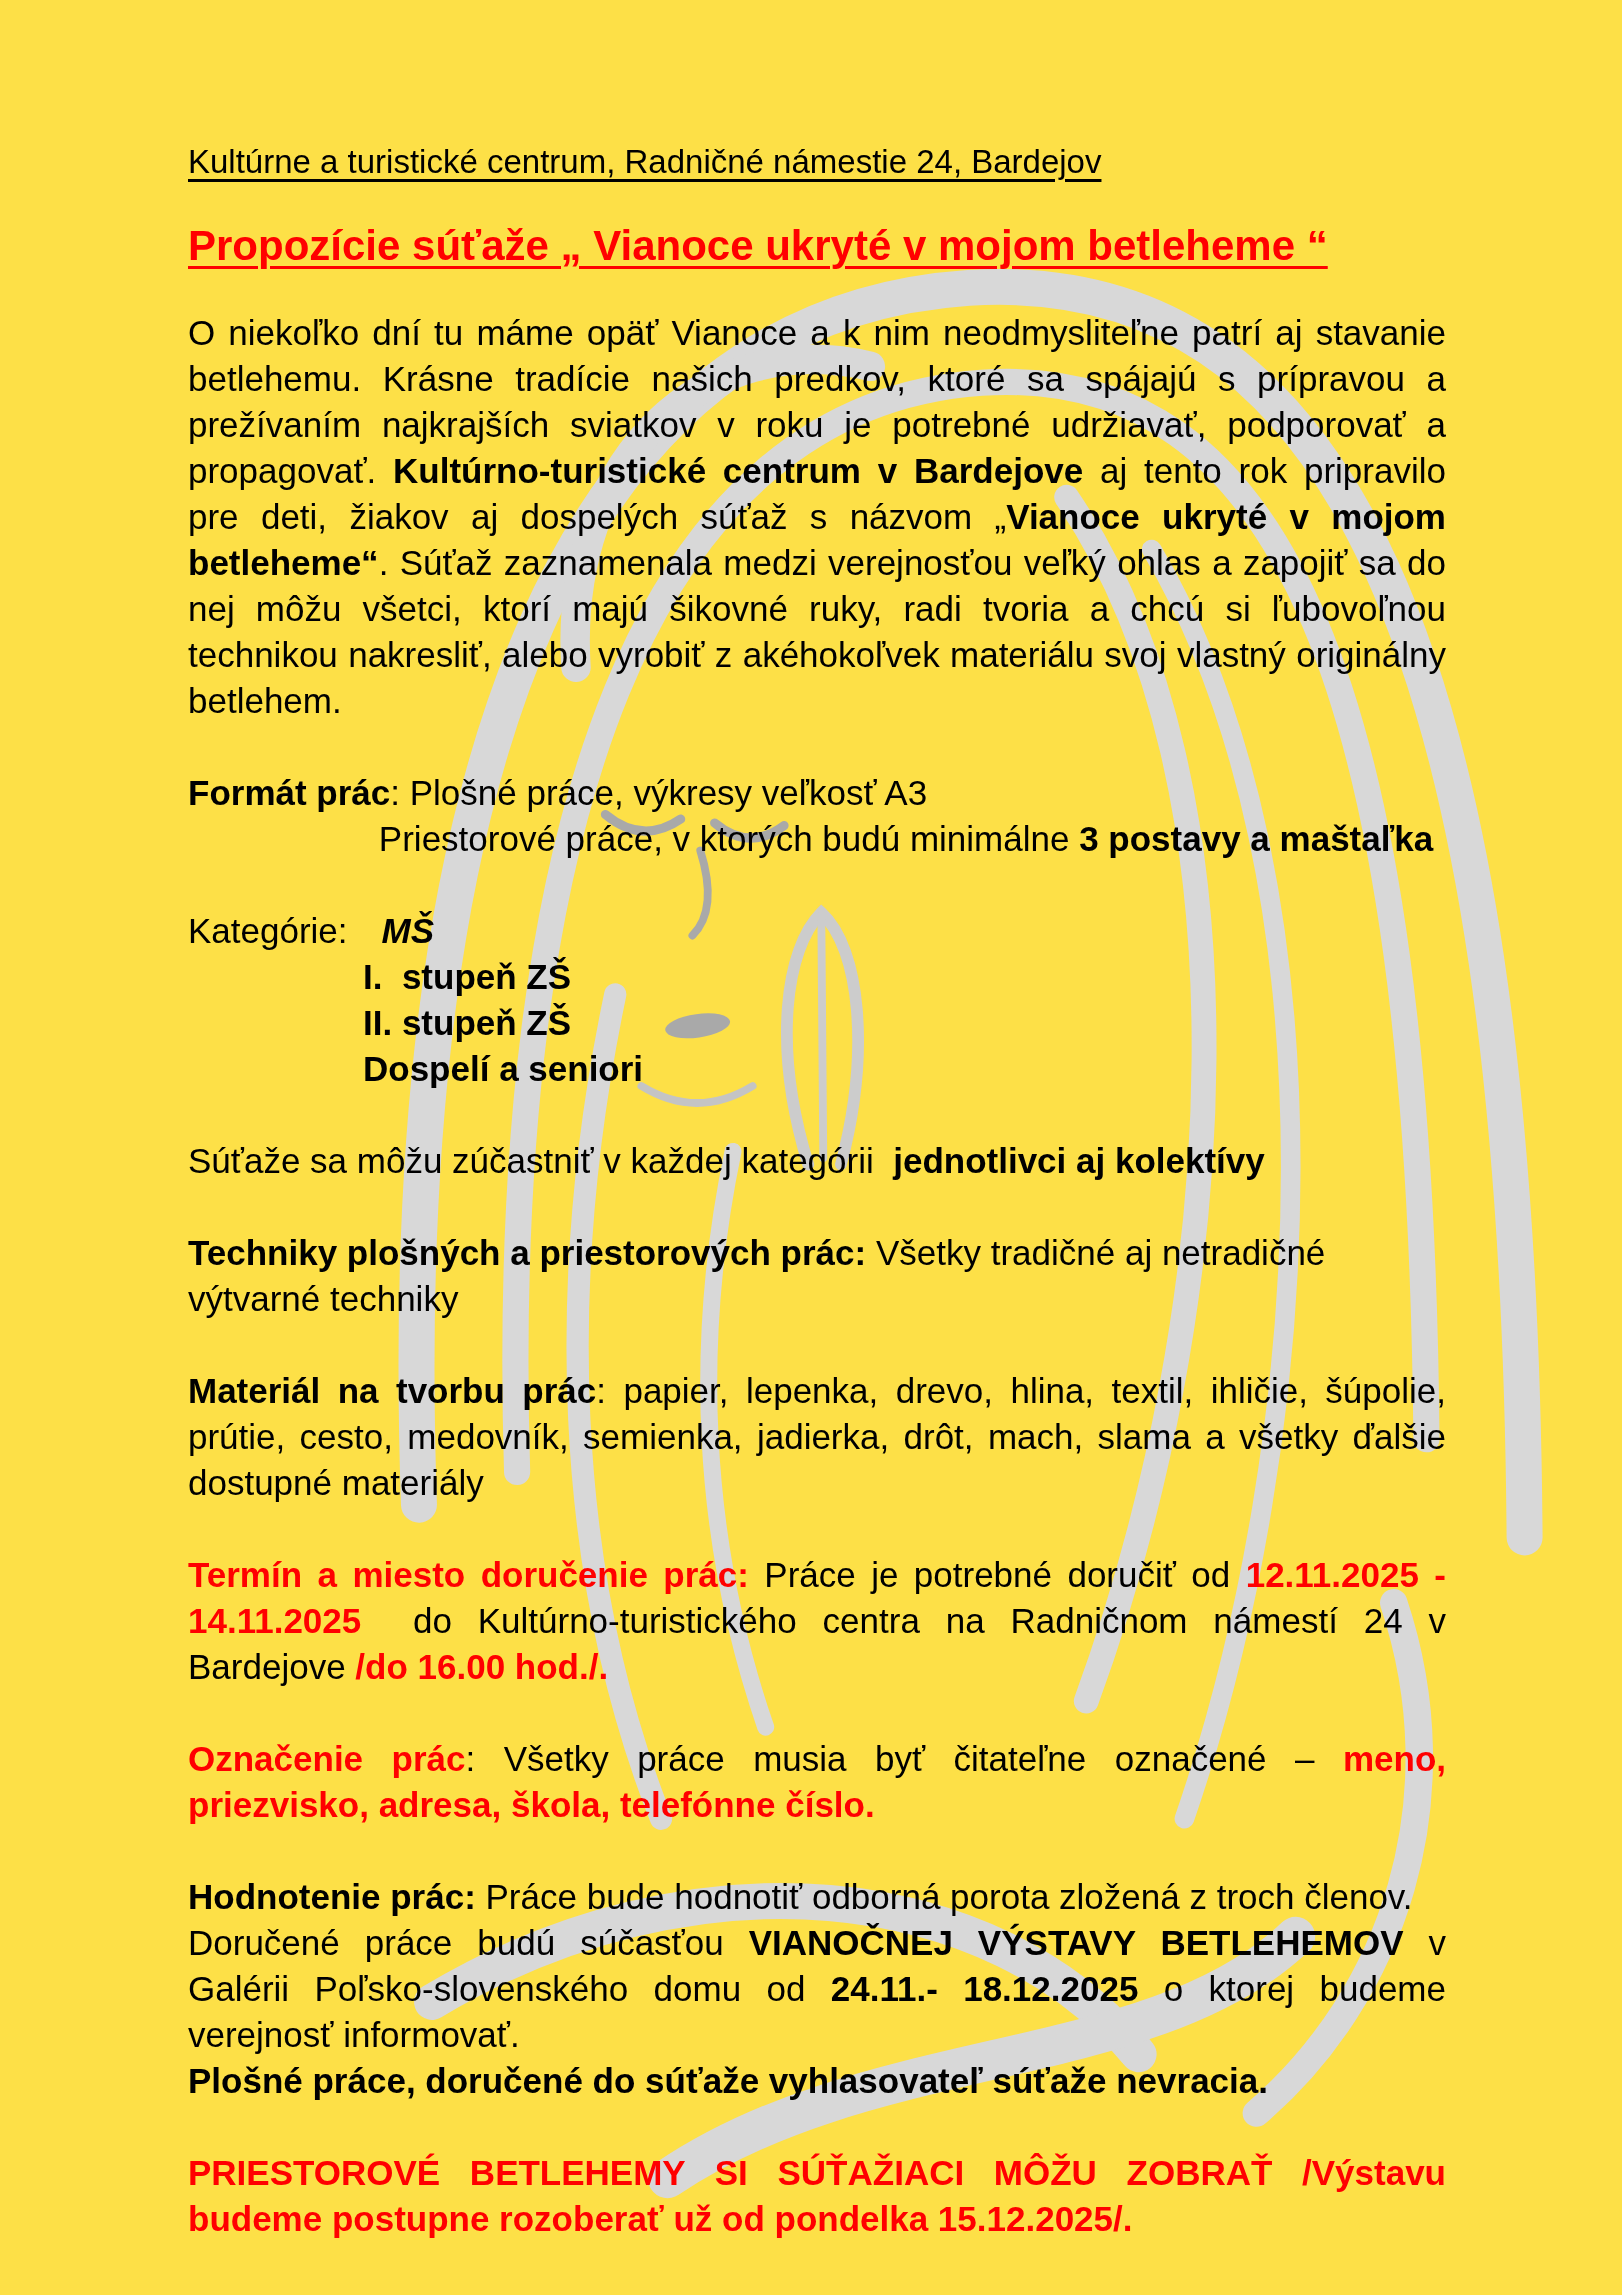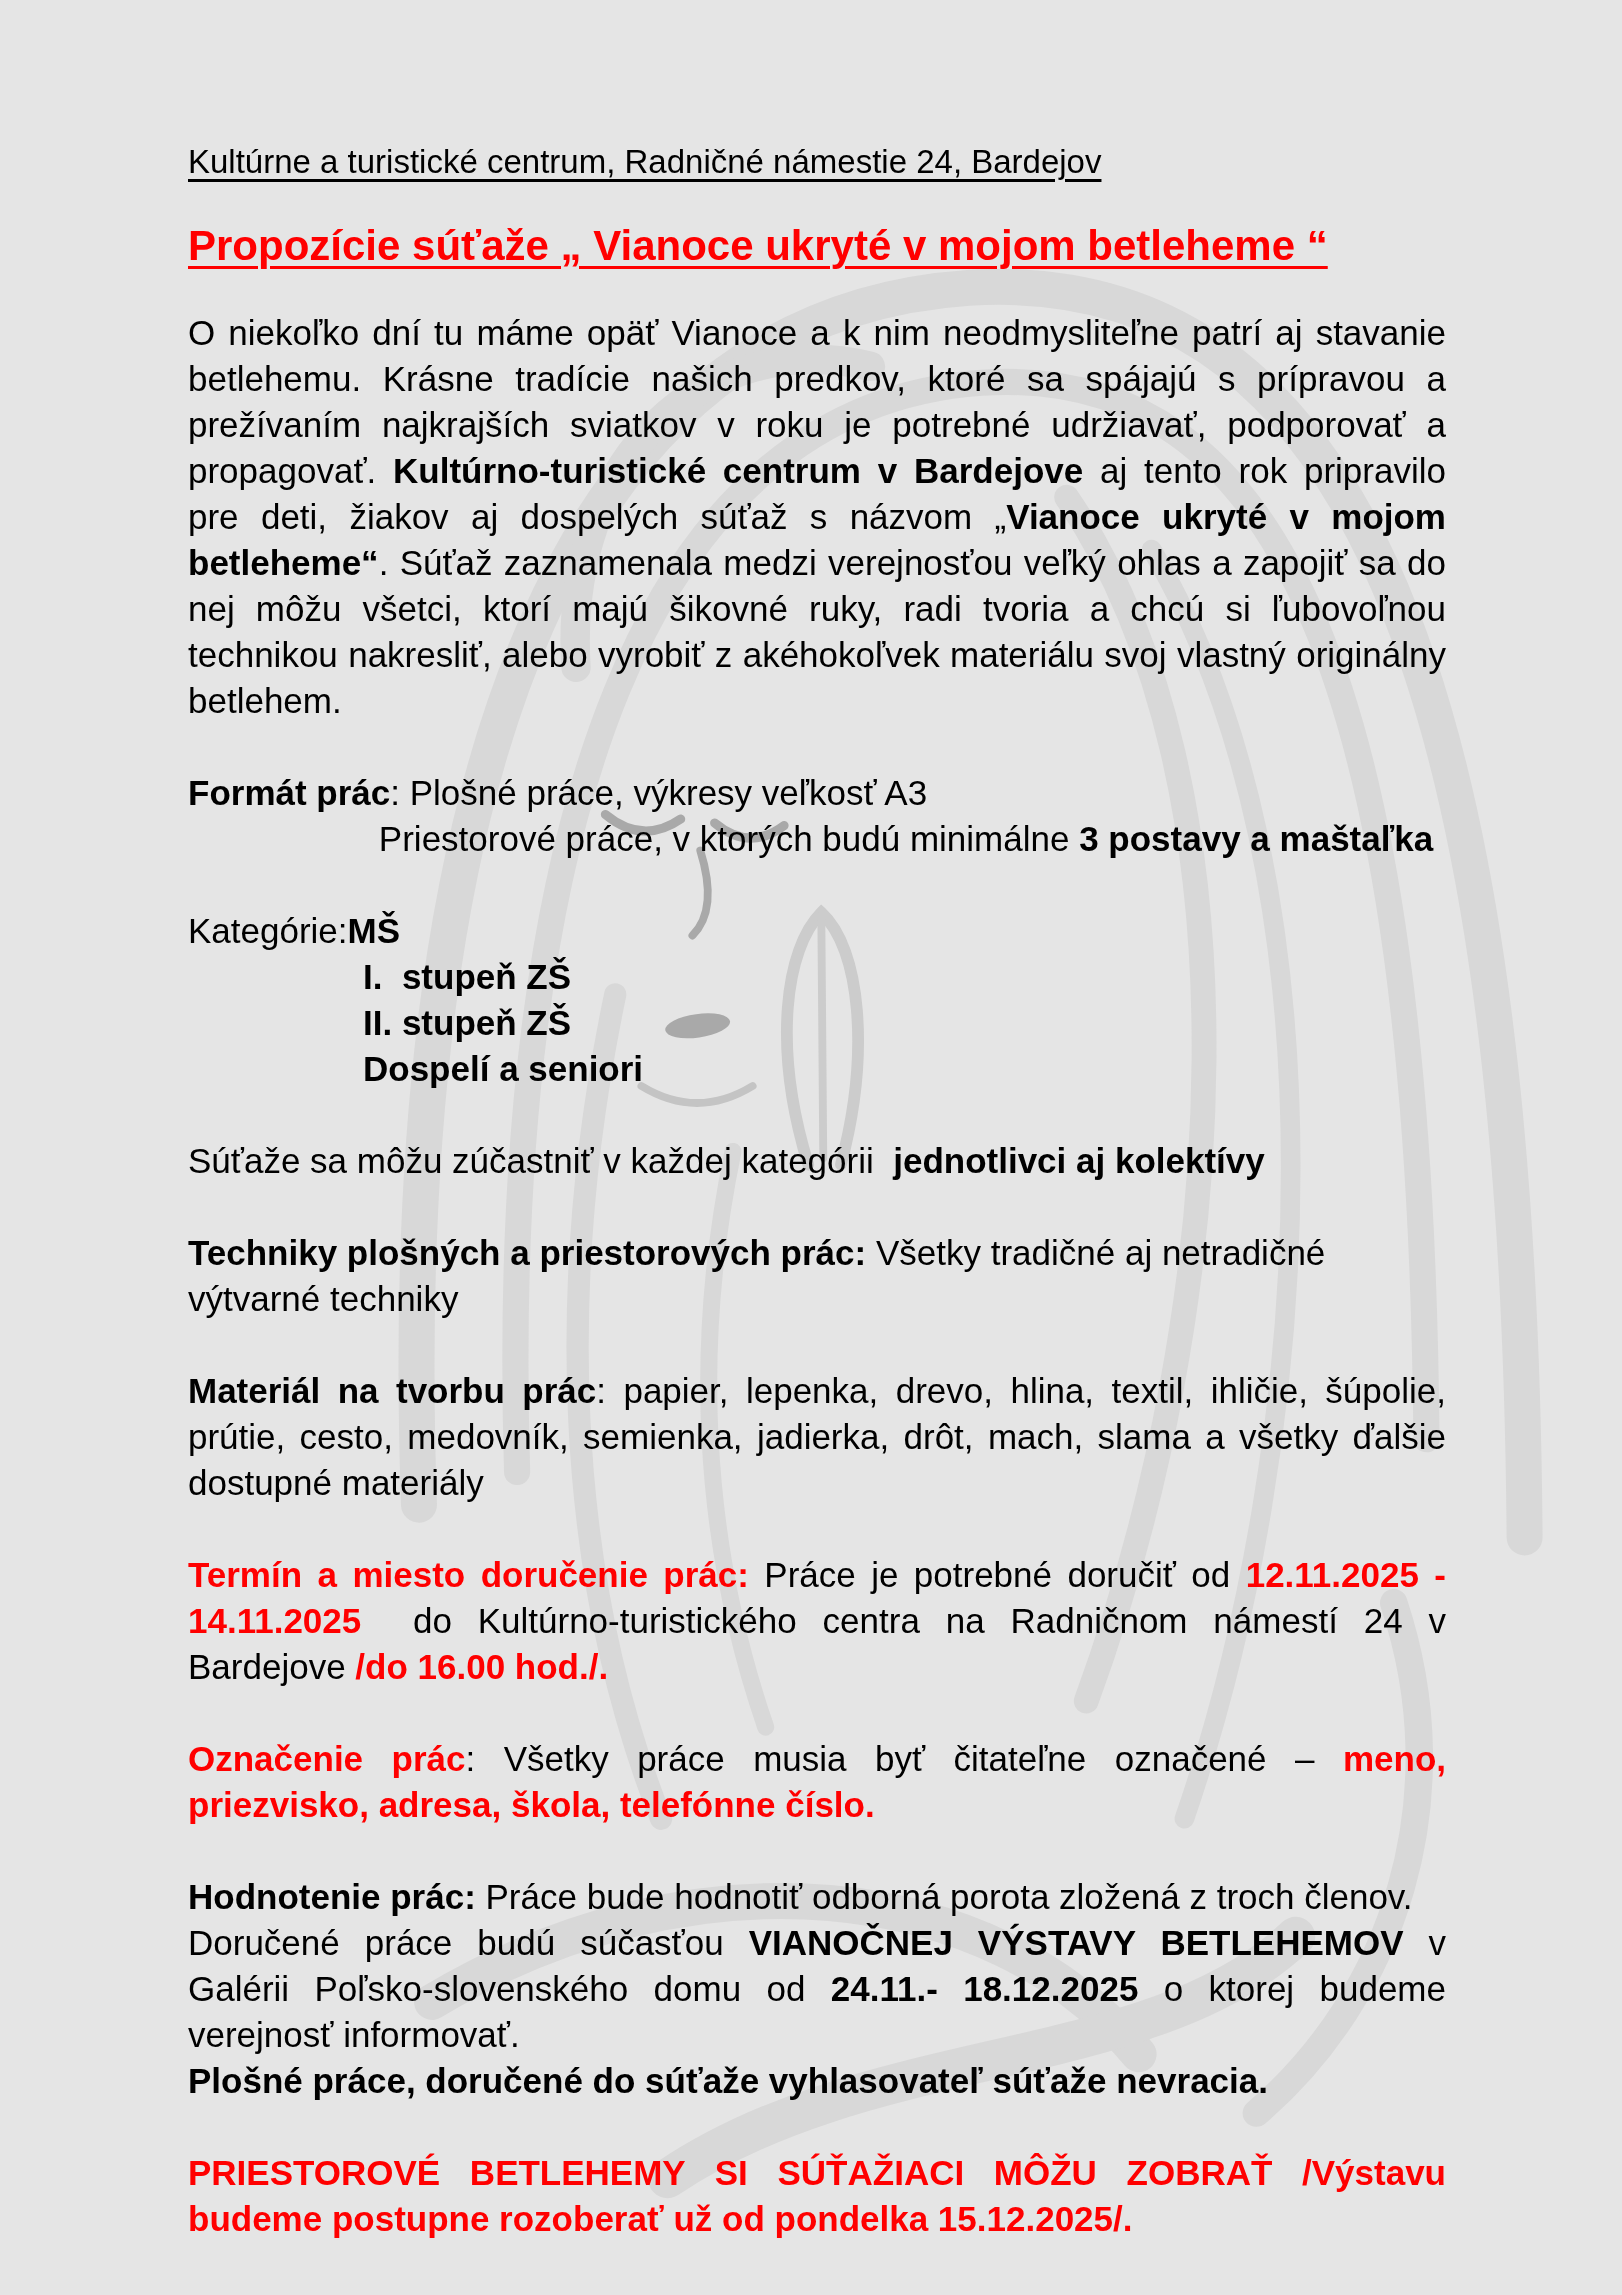--- a/index.html
+++ b/index.html
@@ -1,20 +1,20 @@
 <!DOCTYPE html>
 <html style="font-size:10.5px"><head>
 <meta charset="utf-8">
 <style>
   html,body{margin:0;padding:0;background:#ffffff;}
   .page{
     position:relative;
     width:1623px;
     height:2295px;
-    background:#e5e5e5;
+    background:#fde047;
     overflow:hidden;
     font-family:"Liberation Sans",sans-serif;
     color:#000;
   }
   .wm{
     position:absolute;
     left:0;top:0;
     width:1623px;height:2295px;
     z-index:0;
   }
@@ -70,21 +70,21 @@
       <ellipse cx="1066" cy="1568" rx="50" ry="18" fill="#a9a9a9" stroke="none" transform="rotate(-8 1066 1568)"></ellipse>
     </g>
   </svg>
 
   <div class="content" id="doc-content">
       <div class="blk h u gap-sm"><span class="seg">Kultúrne a turistické centrum, Radničné námestie 24, Bardejov</span></div>
       <div class="blk title u gap-md"><span class="seg">Propozície súťaže „ Vianoce ukryté v mojom betleheme “</span></div>
       <div class="blk j"><span class="seg">O niekoľko dní tu máme opäť Vianoce a k nim neodmysliteľne patrí aj stavanie betlehemu. Krásne tradície našich predkov, ktoré sa spájajú s prípravou a prežívaním najkrajších sviatkov v roku je potrebné udržiavať, podporovať a propagovať. </span><span class="seg b">Kultúrno-turistické centrum v Bardejove</span><span class="seg"> aj tento rok pripravilo pre deti, žiakov aj dospelých súťaž s názvom „</span><span class="seg b">Vianoce ukryté v mojom betleheme“</span><span class="seg">. Súťaž zaznamenala medzi verejnosťou veľký ohlas a zapojiť sa do nej môžu všetci, ktorí majú šikovné ruky, radi tvoria a chcú si ľubovoľnou technikou nakresliť, alebo vyrobiť z akéhokoľvek materiálu svoj vlastný originálny betlehem.</span></div>
       <div class="blk nogap"><span class="seg b">Formát prác</span><span class="seg">: Plošné práce, výkresy veľkosť A3</span></div>
       <div class="blk" style="padding-left: 178px; text-align: center;"><span class="seg">Priestorové práce, v ktorých budú minimálne </span><span class="seg b">3 postavy a maštaľka</span></div>
-      <div class="blk nogap"><span class="seg">Kategórie:</span><span class="seg b" style="">MŠ</span></div>
+      <div class="blk nogap"><span class="seg">Kategórie:</span><span class="seg b" style="margin-left: 34px; font-style: italic;">MŠ</span></div>
       <div class="blk nogap" style="padding-left: 175px;"><span class="seg b">I.  stupeň ZŠ</span></div>
       <div class="blk nogap" style="padding-left: 175px;"><span class="seg b">II. stupeň ZŠ</span></div>
       <div class="blk" style="padding-left: 175px;"><span class="seg b">Dospelí a seniori</span></div>
       <div class="blk"><span class="seg">Súťaže sa môžu zúčastniť v každej kategórii  </span><span class="seg b">jednotlivci aj kolektívy</span></div>
       <div class="blk"><span class="seg b">Techniky plošných a priestorových prác:</span><span class="seg"> Všetky tradičné aj netradičné výtvarné techniky</span></div>
       <div class="blk j"><span class="seg b">Materiál na tvorbu prác</span><span class="seg">: papier, lepenka, drevo, hlina, textil, ihličie, šúpolie, prútie, cesto, medovník, semienka, jadierka, drôt, mach, slama a všetky ďalšie dostupné materiály</span></div>
       <div class="blk j"><span class="seg b r">Termín a miesto doručenie prác:</span><span class="seg"> Práce je potrebné doručiť od </span><span class="seg b r">12.11.2025 - 14.11.2025</span><span class="seg">  do Kultúrno-turistického centra na Radničnom námestí 24 v Bardejove </span><span class="seg b r">/do 16.00 hod./.</span></div>
       <div class="blk j"><span class="seg b r">Označenie prác</span><span class="seg">: Všetky práce musia byť čitateľne označené – </span><span class="seg b r">meno, priezvisko, adresa, škola, telefónne číslo.</span></div>
       <div class="blk nogap"><span class="seg b">Hodnotenie prác:</span><span class="seg"> Práce bude hodnotiť odborná porota zložená z troch členov.</span></div>
       <div class="blk j nogap"><span class="seg">Doručené práce budú súčasťou </span><span class="seg b">VIANOČNEJ VÝSTAVY BETLEHEMOV</span><span class="seg"> v Galérii Poľsko-slovenského domu od </span><span class="seg b">24.11.- 18.12.2025</span><span class="seg"> o ktorej budeme verejnosť informovať.</span></div>

